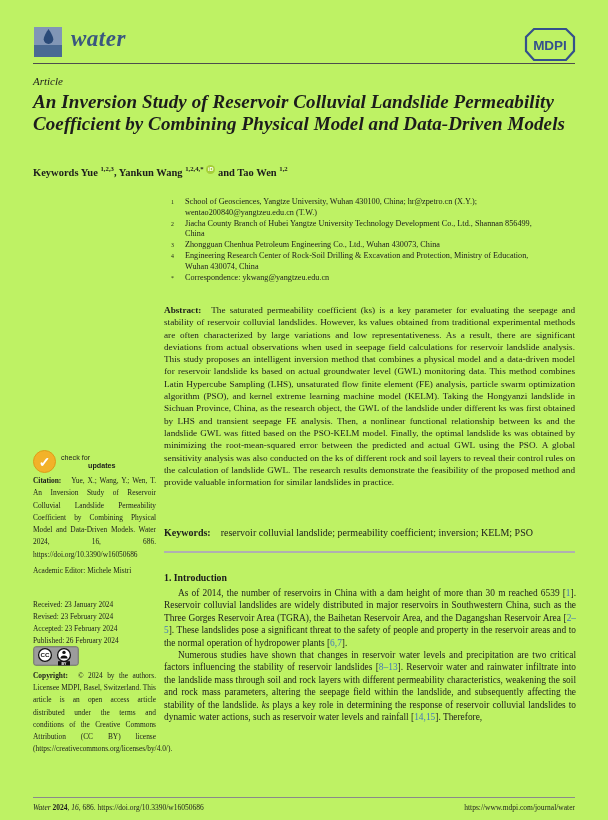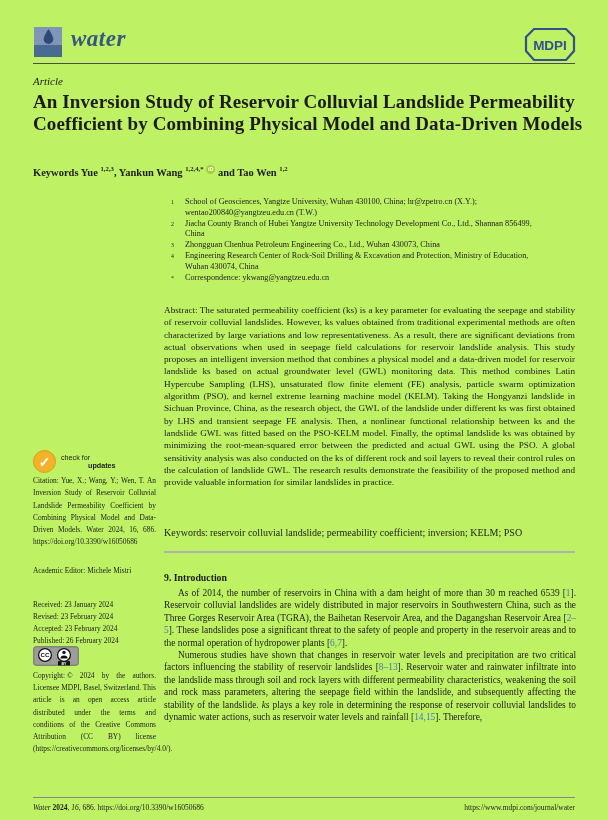--- a/index.html
+++ b/index.html
@@ -18,32 +18,32 @@
   .journal-name {
     left:71px; top:26px; font-size:23px; font-style:italic; font-weight:bold;
     color:#3a577f; letter-spacing:0.5px;
   }
   .mdpi-logo { left:522px; top:26px; }
   .header-rule { left:33px; top:63px; width:542px; height:1.4px; background:#4d4d4d; }
 
   .article-type { left:33px; top:75px; font-size:11px; font-style:italic; }
   .page-title {
     left:33px; top:91px; width:560px; font-size:19px; font-weight:bold;
-    line-height:22px; letter-spacing:0.1px;
+    line-height:22px; letter-spacing:0.1px;font-style:italic;
   }
   .author-line { left:33px; top:165px; font-size:10.5px; font-weight:bold; }
 
   
   .affiliations { left:170px; top:197px; width:382px; font-size:8.2px; line-height:10.8px; }
   .affil-row { position:relative; padding-left:15px; }
   .affil-marker { position:absolute; left:1px; top:0; font-size:5.8px; vertical-align:super; }
 
   
   .abstract { left:164px; top:304px; width:411px; font-size:9.2px; line-height:12.3px; text-align:justify; }
-  .blk-label { font-weight:normal; margin-right:2px; }
+  .blk-label { font-weight:bold; margin-right:10px; }
   .keywords { left:164px; top:527px; width:411px; font-size:10px; }
   .kw-rule { left:164px; top:551px; width:411px; height:1.8px; background:#b0b0b0; }
 
   
   .section-heading { left:164px; top:572px; font-size:9.8px; font-weight:bold; }
   .body-text { left:164px; top:587px; width:412px; font-size:9.4px; line-height:12.4px; text-align:justify; }
   .body-text p { margin:0; text-indent:14px; }
 
   
   .badge { left:33px; top:450px; display:flex; align-items:center; gap:5px; cursor:pointer; }
@@ -132,21 +132,21 @@
 
   <div class="abs abstract">
     <span class="blk-label">Abstract:</span><span>The saturated permeability coefficient (ks) is a key parameter for evaluating the seepage and stability of reservoir colluvial landslides. However, ks values obtained from traditional experimental methods are often characterized by large variations and low representativeness. As a result, there are significant deviations from actual observations when used in seepage field calculations for reservoir landslide analysis. This study proposes an intelligent inversion method that combines a physical model and a data-driven model for reservoir landslide ks based on actual groundwater level (GWL) monitoring data. This method combines Latin Hypercube Sampling (LHS), unsaturated flow finite element (FE) analysis, particle swarm optimization algorithm (PSO), and kernel extreme learning machine model (KELM). Taking the Hongyanzi landslide in Sichuan Province, China, as the research object, the GWL of the landslide under different ks was first obtained by LHS and transient seepage FE analysis. Then, a nonlinear functional relationship between ks and the landslide GWL was fitted based on the PSO-KELM model. Finally, the optimal landslide ks was obtained by minimizing the root-mean-squared error between the predicted and actual GWL using the PSO. A global sensitivity analysis was also conducted on the ks of different rock and soil layers to reveal their control rules on the calculation of landslide GWL. The research results demonstrate the feasibility of the proposed method and provide valuable information for similar landslides in practice.</span>
   </div>
 
   <div class="abs keywords">
     <span class="blk-label">Keywords:</span><span>reservoir colluvial landslide; permeability coefficient; inversion; KELM; PSO</span>
   </div>
   <div class="abs kw-rule"></div>
 
-  <div class="abs section-heading">9. Introduction</div>
+  <div class="abs section-heading">1. Introduction</div>
   <div class="abs body-text">
     <p><span class="seg-plain">As of 2014, the number of reservoirs in China with a dam height of more than 30 m reached 6539 [</span><span class="seg-link">1</span><span class="seg-plain">]. Reservoir colluvial landslides are widely distributed in major reservoirs in Southwestern China, such as the Three Gorges Reservoir Area (TGRA), the Baihetan Reservoir Area, and the Dagangshan Reservoir Area [</span><span class="seg-link">2–5</span><span class="seg-plain">]. These landslides pose a significant threat to the safety of people and property in the reservoir areas and to the normal operation of hydropower plants [</span><span class="seg-link">6,7</span><span class="seg-plain">].</span></p>
     <p><span class="seg-plain">Numerous studies have shown that changes in reservoir water levels and precipitation are two critical factors influencing the stability of reservoir landslides [</span><span class="seg-link">8–13</span><span class="seg-plain">]. Reservoir water and rainwater infiltrate into the landslide mass through soil and rock layers with different permeability characteristics, weakening the soil and rock mass parameters, altering the seepage field within the landslide, and subsequently affecting the stability of the landslide. </span><span class="seg-i">ks</span><span class="seg-plain"> plays a key role in determining the response of reservoir colluvial landslides to dynamic water actions, such as reservoir water levels and rainfall [</span><span class="seg-link">14,15</span><span class="seg-plain">]. Therefore,</span></p>
   </div>
 
   <div class="abs badge">
     <div class="badge-circle">
       <span>✓</span>
     </div>
     <div class="badge-text">

